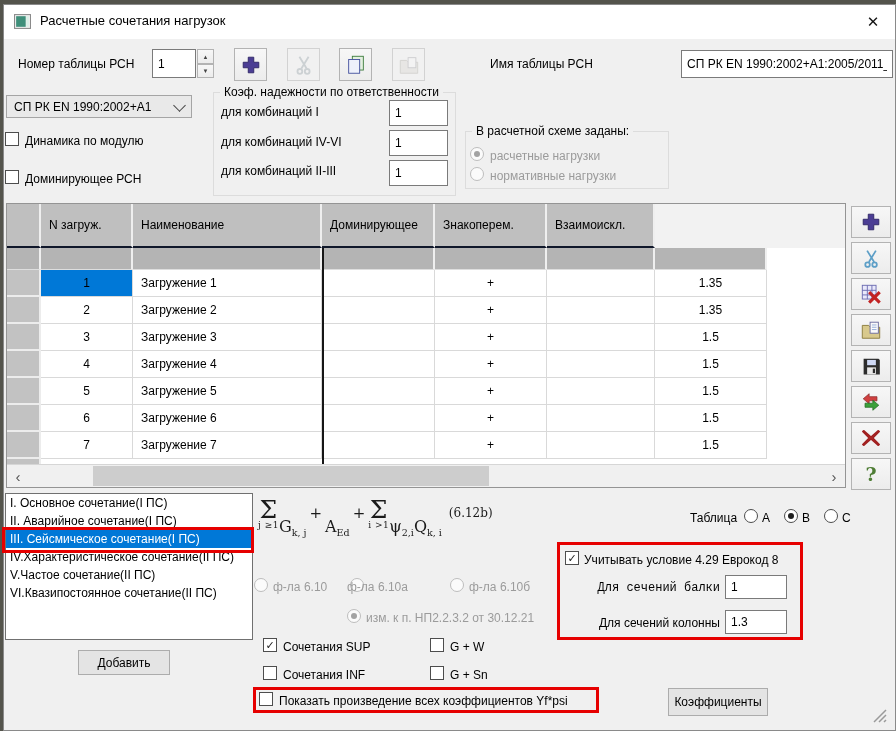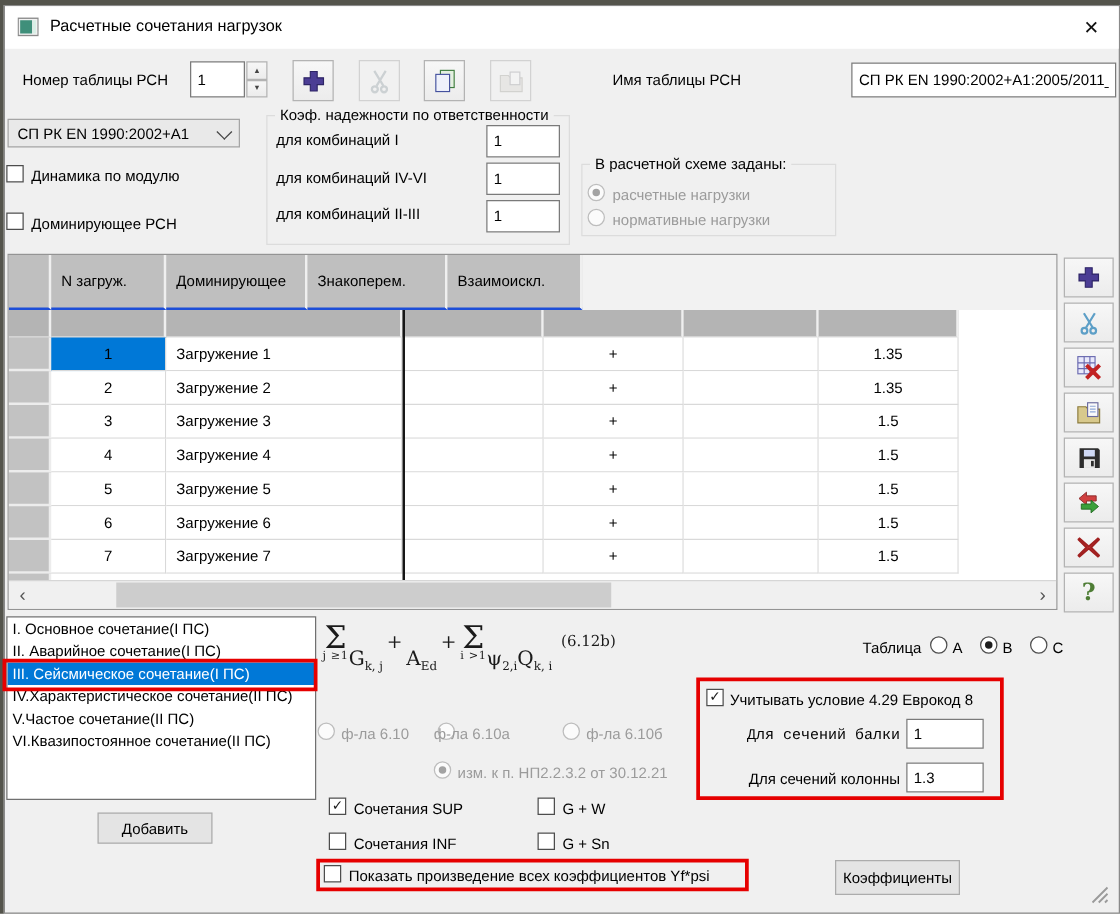--- a/index.html
+++ b/index.html
@@ -26,21 +26,21 @@
   .redbox{border:3px solid #e60000;pointer-events:none;z-index:60;}
   .chev{width:8px;height:8px;border-right:1.6px solid #444;border-bottom:1.6px solid #444;
         transform:rotate(45deg);margin-top:-3px;}
   
   #grid{left:6px;top:203px;width:840px;height:285px;background:#fff;border:1px solid #949494;overflow:hidden;}
   .grow{display:flex;}
   .hrow{height:44px;} .frow{height:22px;} .drow{height:27px;} .prow{height:8px;}
   .c0{width:34px;flex:none;} .c1{width:92px;flex:none;} .c2{width:189px;flex:none;}
   .c3{width:113px;flex:none;} .c4{width:112px;flex:none;} .c5{width:108px;flex:none;} 
   .c6{width:112px;flex:none;}
-  .hc{background:#bfbfbf;border-right:2px solid #efefef;border-bottom:2px solid #1d4ed8;
+  .hc{background:#bfbfbf;border-right:2px solid #efefef;border-bottom:2px solid #0f172a;
       display:flex;align-items:center;padding-left:8px;font-size:12px;box-sizing:border-box;}
   .fc{background:#b4b4b4;border-right:2px solid #efefef;border-bottom:1px solid #dedede;box-sizing:border-box;}
   .rhc{background:#c2c2c2;border-right:2px solid #ececec;border-bottom:2px solid #ececec;box-sizing:border-box;}
   .bc{background:#fff;border-right:1px solid #d9d9d9;border-bottom:1px solid #d9d9d9;
       display:flex;align-items:center;font-size:12px;box-sizing:border-box;}
   .bc.center{justify-content:center;}
   .bc.name{padding-left:8px;}
   .bc.sel{background:#0078d7;}
   .hfill{flex:1;background:#f2f2f2;} .ffill{flex:1;background:#fff;} .bfill{flex:1;background:#fff;}
   #vline{position:absolute;left:315px;top:44px;width:2px;height:219px;background:#161616;}
@@ -145,20 +145,21 @@
 </div>
 <div class="abs radio dis sel" style="left:470px;top:147px;"></div>
 <span class="abs lbl dis-lbl" style="left:490px;top:149px;">расчетные нагрузки</span>
 <div class="abs radio dis" style="left:470px;top:167px;"></div>
 <span class="abs lbl dis-lbl" style="left:490px;top:169px;">нормативные нагрузки</span>
 
 <div class="abs" id="grid">
   <div class="grow hrow">
     <div class="hc c0"></div>
     <div class="hc c1">N загруж.</div>
+    <div class="hc c2">Наименование</div>
     <div class="hc c3">Доминирующее</div>
     <div class="hc c4">Знакоперем.</div>
     <div class="hc c5">Взаимоискл.</div>
     <div class="hfill"></div>
   </div>
   <div class="grow frow">
     <div class="fc c0"></div>
     <div class="fc c1"></div>
     <div class="fc c2"></div>
     <div class="fc c3"></div>

